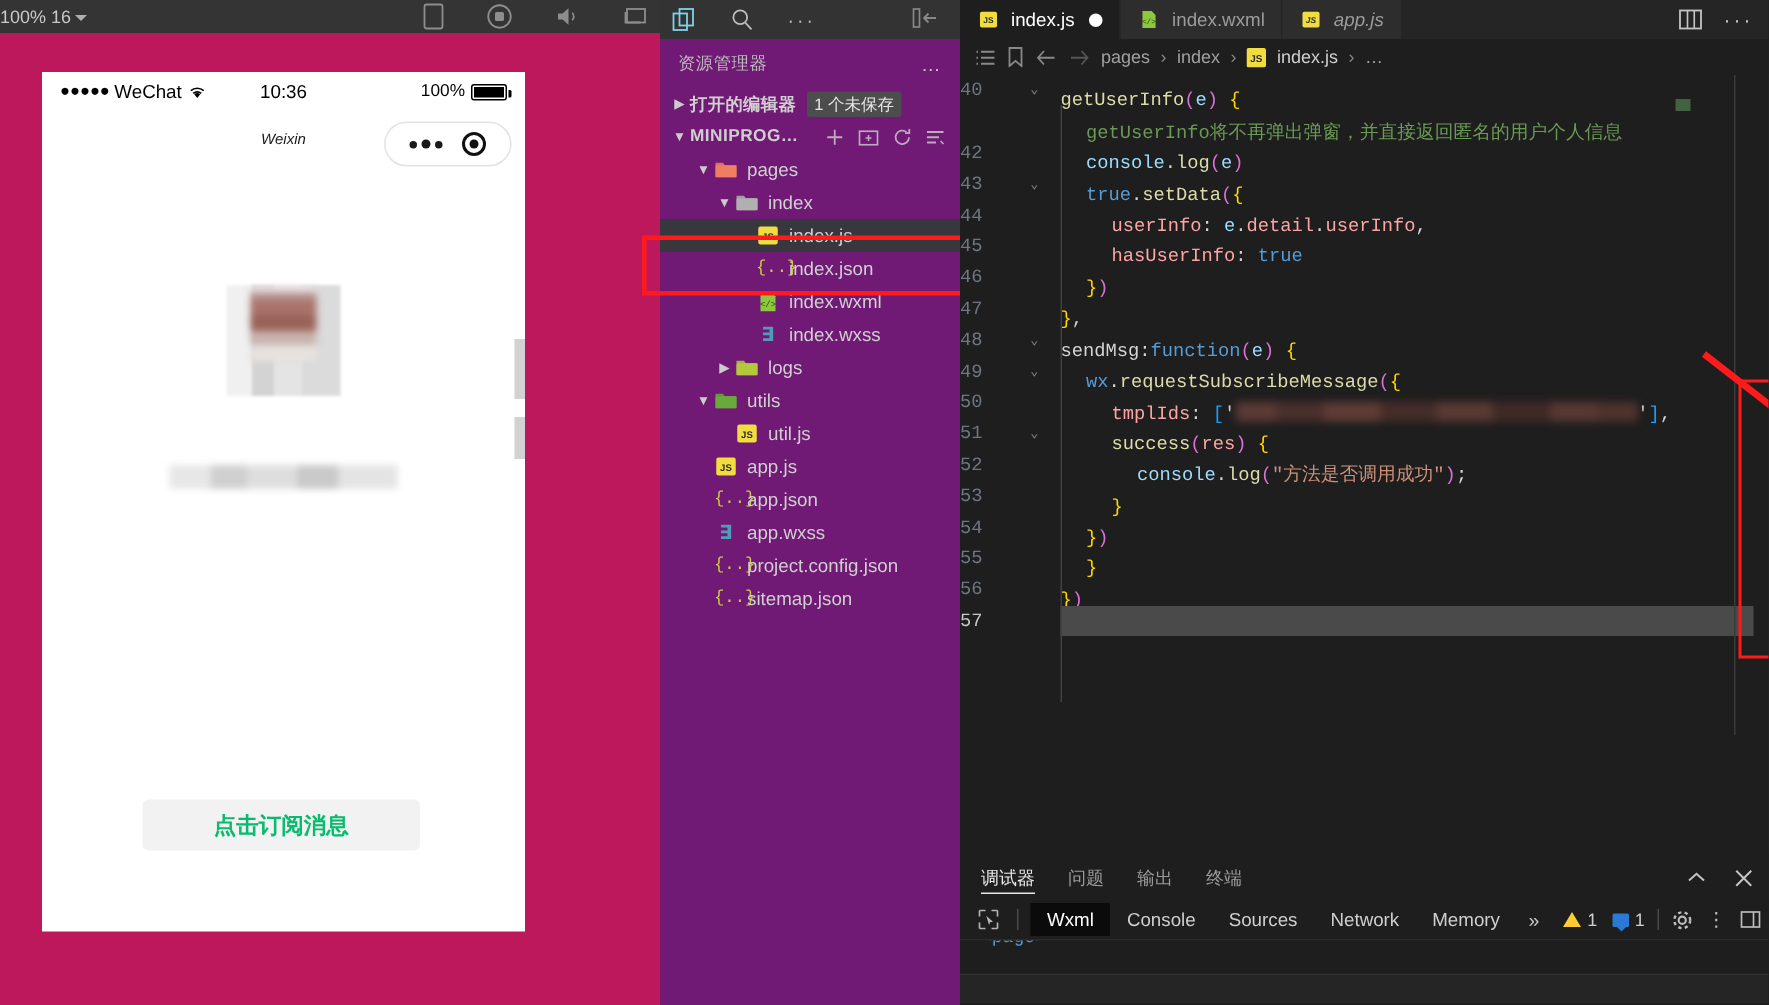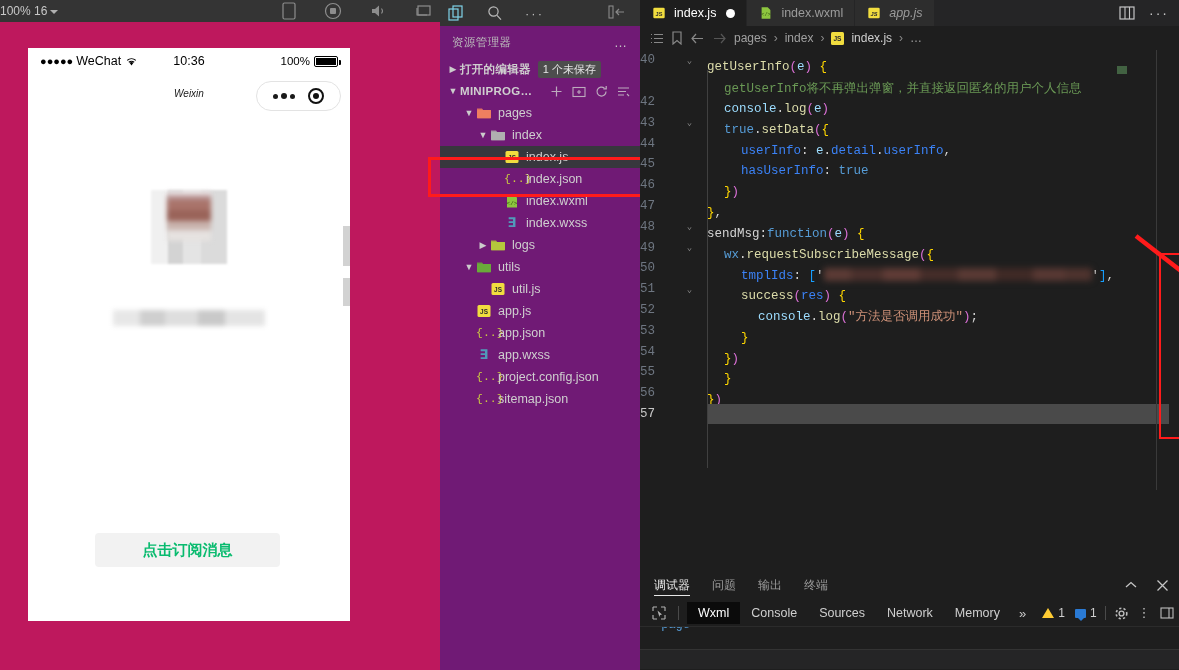--- a/index.html
+++ b/index.html
@@ -207,21 +207,21 @@
     color: #6e7681; font-size: 12.5px;
     font-family: "Liberation Mono","DejaVu Sans Mono", monospace;
   }
   .ln.cur { color: #c6c6c6; }
   .fold { width: 15px; flex: 0 0 15px; color: #8a8a8a; font-size: 9px; text-align: center; }
   .ctext { white-space: pre; padding-left: 10px; color: #d4d4d4; margin-top: 14px; }
   .guide {
     position: absolute; left: 67px; top: 0; width: 1px; height: 100%; background: #404040;
   }
 
-  .k-key { color: #3b82f6; text-align: right; }      
+  .k-key { color: #fca5a5; text-align: right; }      
   .k-fn  { color: #dcdcaa; }      
   .k-kw  { color: #569cd6; }      
   .k-str { color: #ce9178; }
   .k-cm  { color: #6a9955; }      
   .k-p1  { color: #ffd700; }
   .k-p2  { color: #da70d6; }
   .k-p3  { color: #179fff; }
   .k-par { color: #9cdcfe; }
 
   .cur-line-hl {

